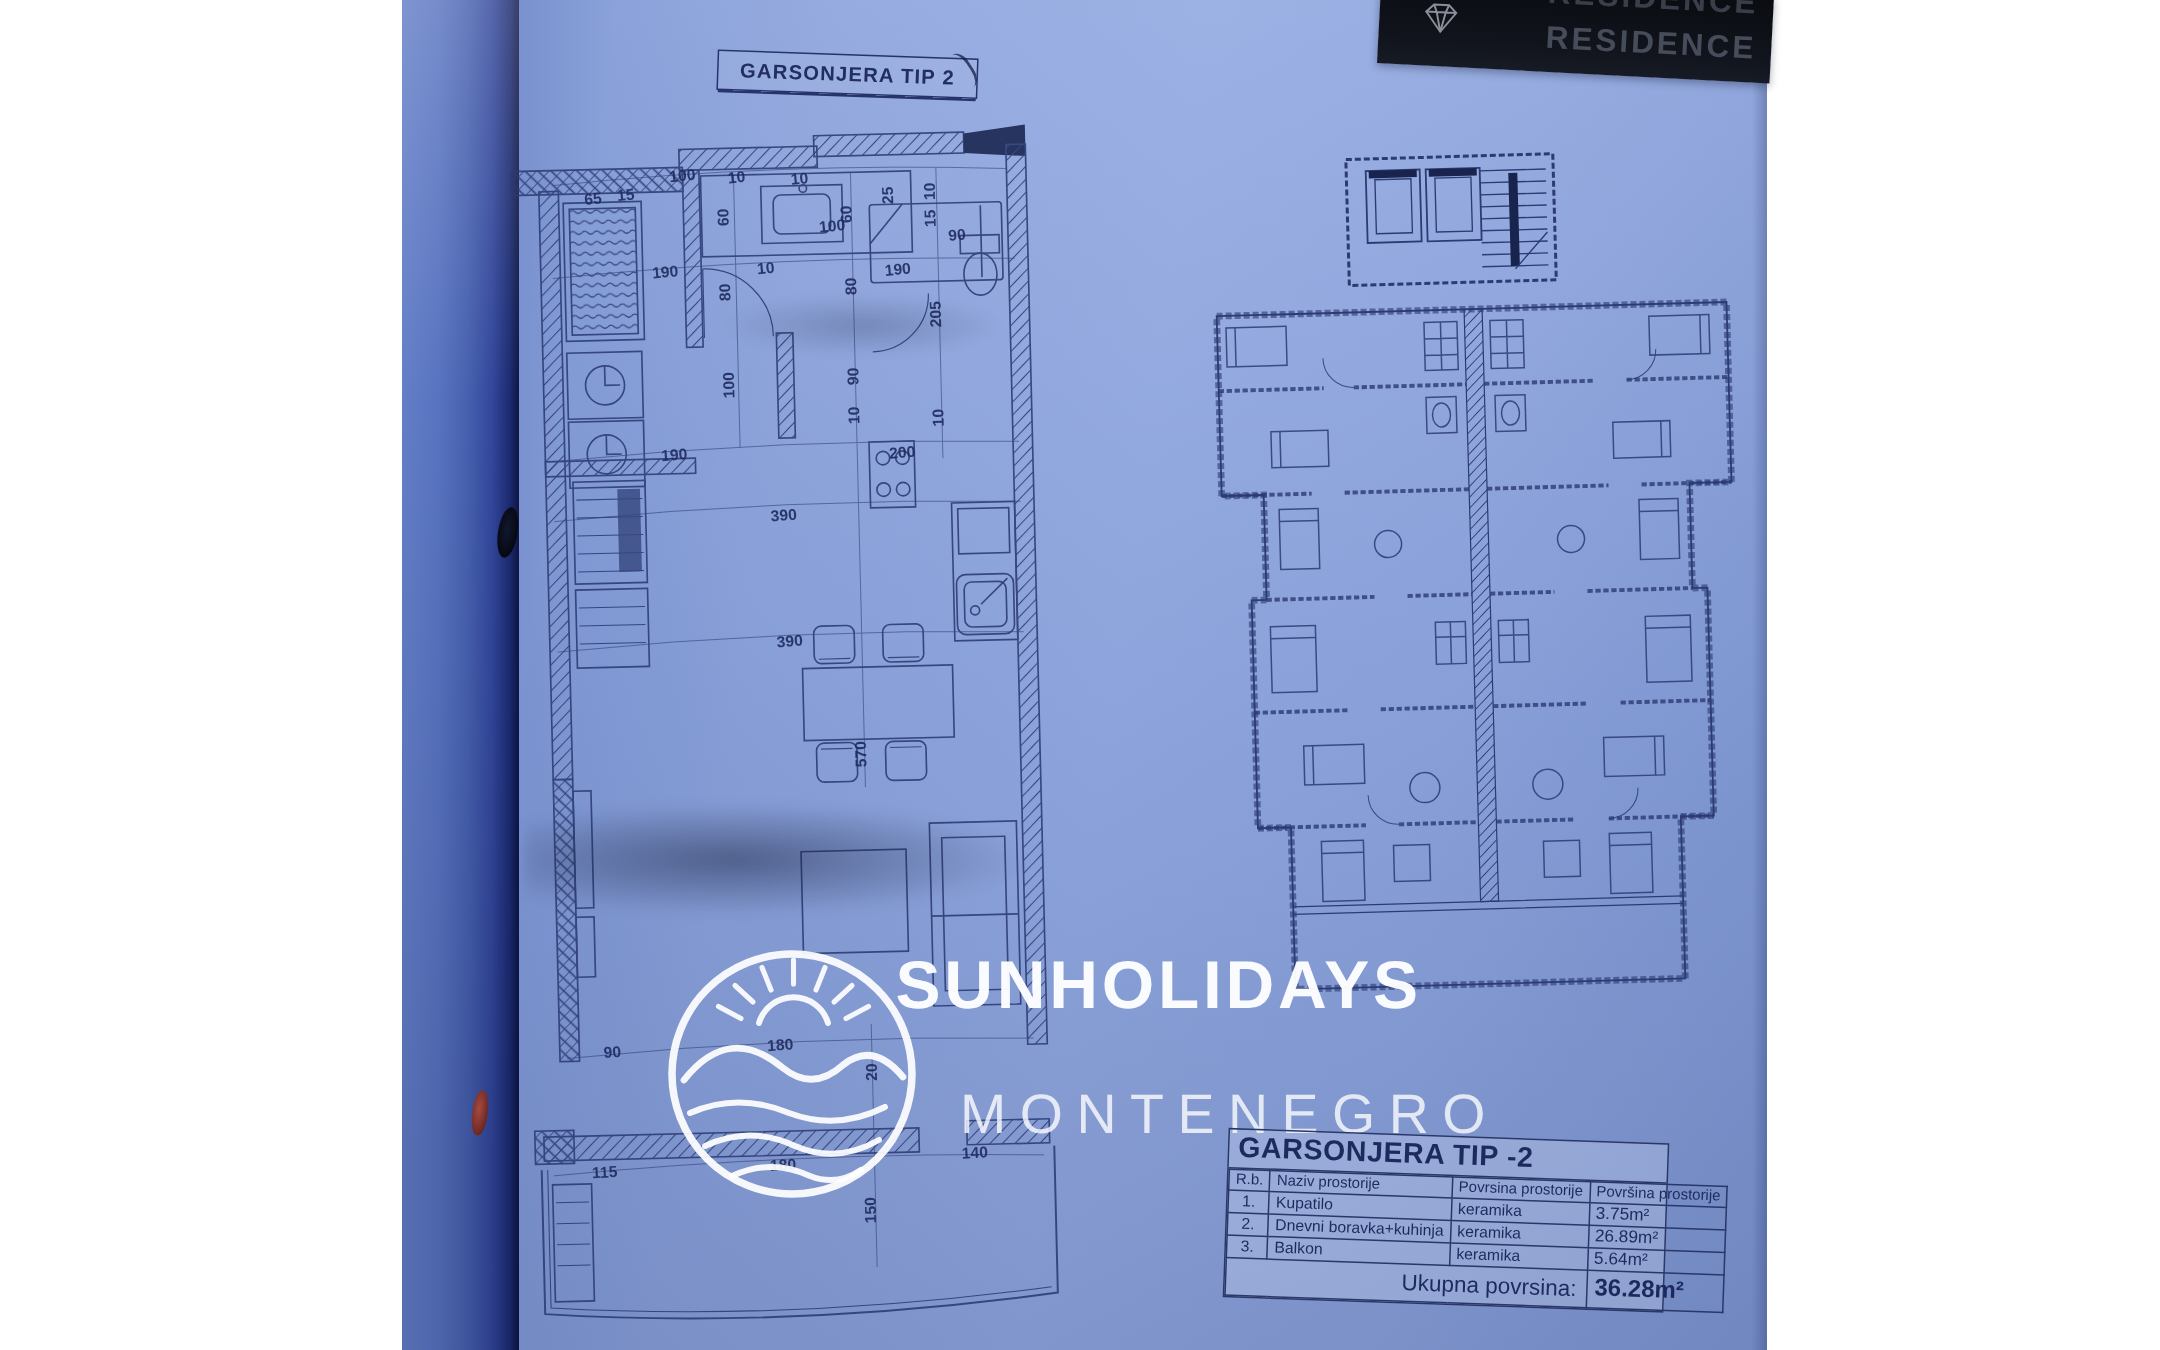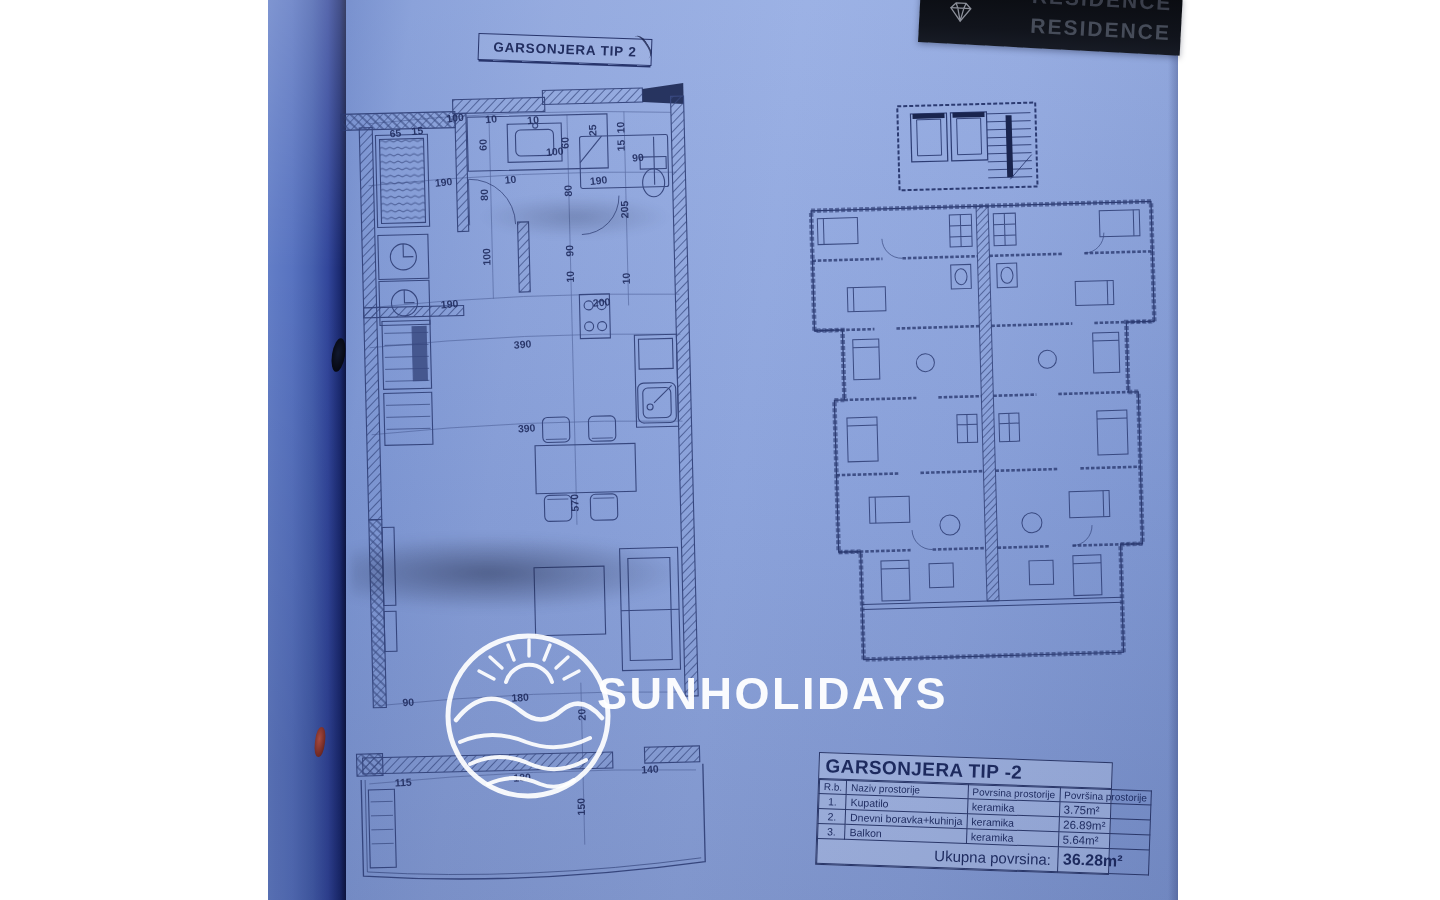--- a/index.html
+++ b/index.html
@@ -51,21 +51,21 @@
 
   
   .left-plan{position:absolute;left:348px;top:86px;width:355px;height:800px;transform:rotate(-1.4deg);}
   .right-plan{position:absolute;left:806px;top:96px;width:360px;height:575px;transform:rotate(-1.6deg);}
   .left-plan svg,.right-plan svg{position:absolute;left:0;top:0;}
   .dim{position:absolute;font-size:10.5px;font-weight:700;color:#1f2b5e;white-space:nowrap;
     transform:translate(-50%,-50%);opacity:.9;}
 
   
   .watermark{position:absolute;left:0;top:0;width:1440px;height:900px;pointer-events:none;}
-  .wm-title{position:absolute;left:597px;top:668px;font-size:45px;font-weight:700;letter-spacing:2.5px;
+  .wm-title{position:absolute;left:597px;top:631px;font-size:45px;font-weight:700;letter-spacing:2.5px;
     color:rgba(255,255,255,.96);}
   .wm-sub{position:absolute;left:640px;top:722px;font-size:37px;font-weight:400;letter-spacing:9px;
     color:rgba(255,255,255,.78);}
 
   
   .spec{position:absolute;left:817px;top:757px;width:292px;transform:rotate(2deg);
     background:rgba(240,245,255,.22);border:1.6px solid #2a3769;color:#1d2a5e;}
   .spec .t-title{border-bottom:1.4px solid #2a3769;padding:2px 6px 1px 6px;
     font-size:19px;font-weight:700;letter-spacing:.4px;}
   .spec table{border-collapse:collapse;width:100%;}
@@ -364,20 +364,21 @@
             <line x1="64" y1="61" x2="49" y2="53"></line>
           <line x1="134" y1="61" x2="149" y2="53"></line>
         </g>
         <path d="M26,102 Q56,64 92,94 Q112,110 132,92 Q152,76 172,100" stroke-width="4.5"></path>
         <path d="M30,124 Q62,110 96,124 Q128,136 160,120" stroke-width="4"></path>
         <path d="M40,146 Q70,132 100,146 Q128,158 156,142" stroke-width="4"></path>
         <path d="M58,166 Q84,154 110,166 Q128,173 144,162" stroke-width="4"></path>
       </g>
     </svg>
     <span class="wm-title">SUNHOLIDAYS</span>
+    <span class="wm-sub">MONTENEGRO</span>
   </div>
 
   <div class="spec">
     <div class="t-title">GARSONJERA TIP -2</div>
     <table>
       <colgroup>
           <col class="w0">
           <col class="w1">
           <col class="w2">
           <col class="w3">

